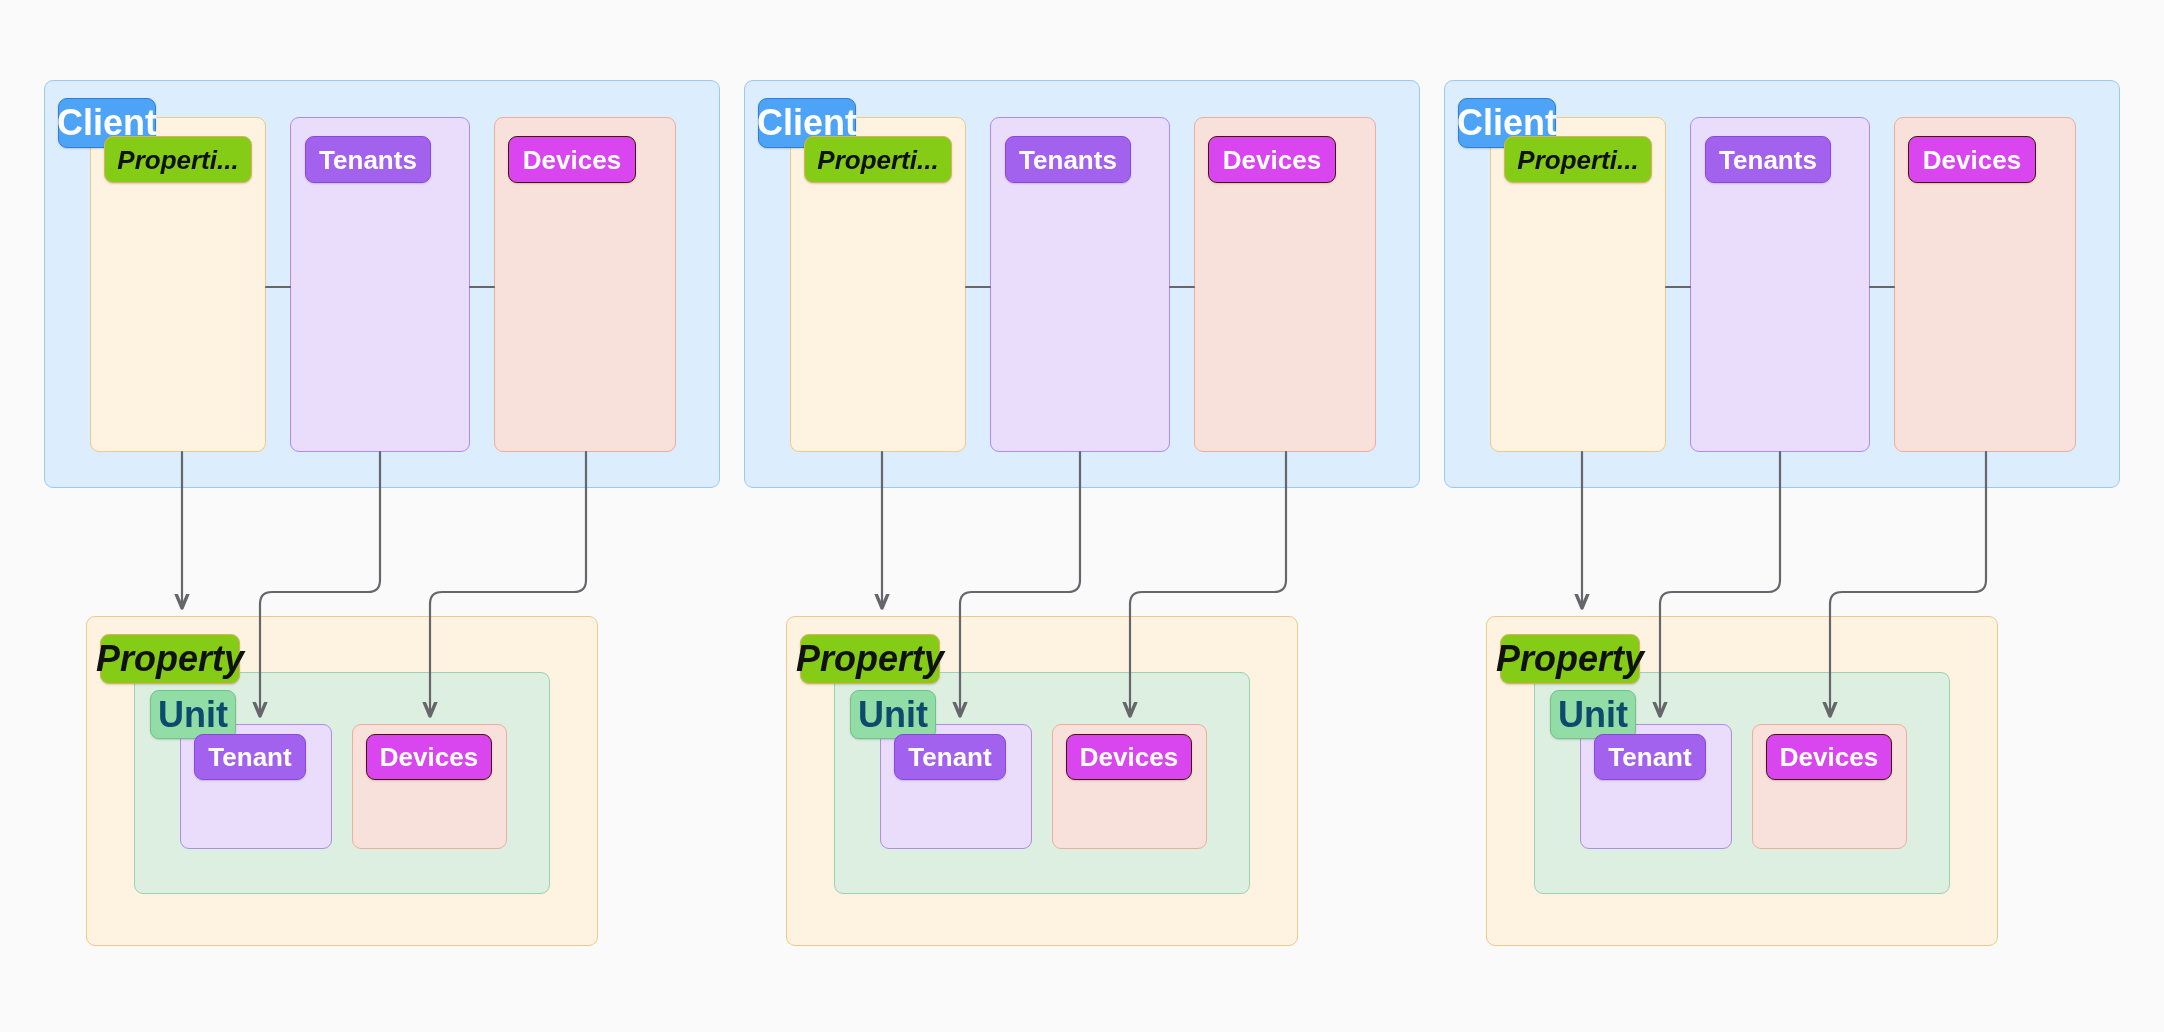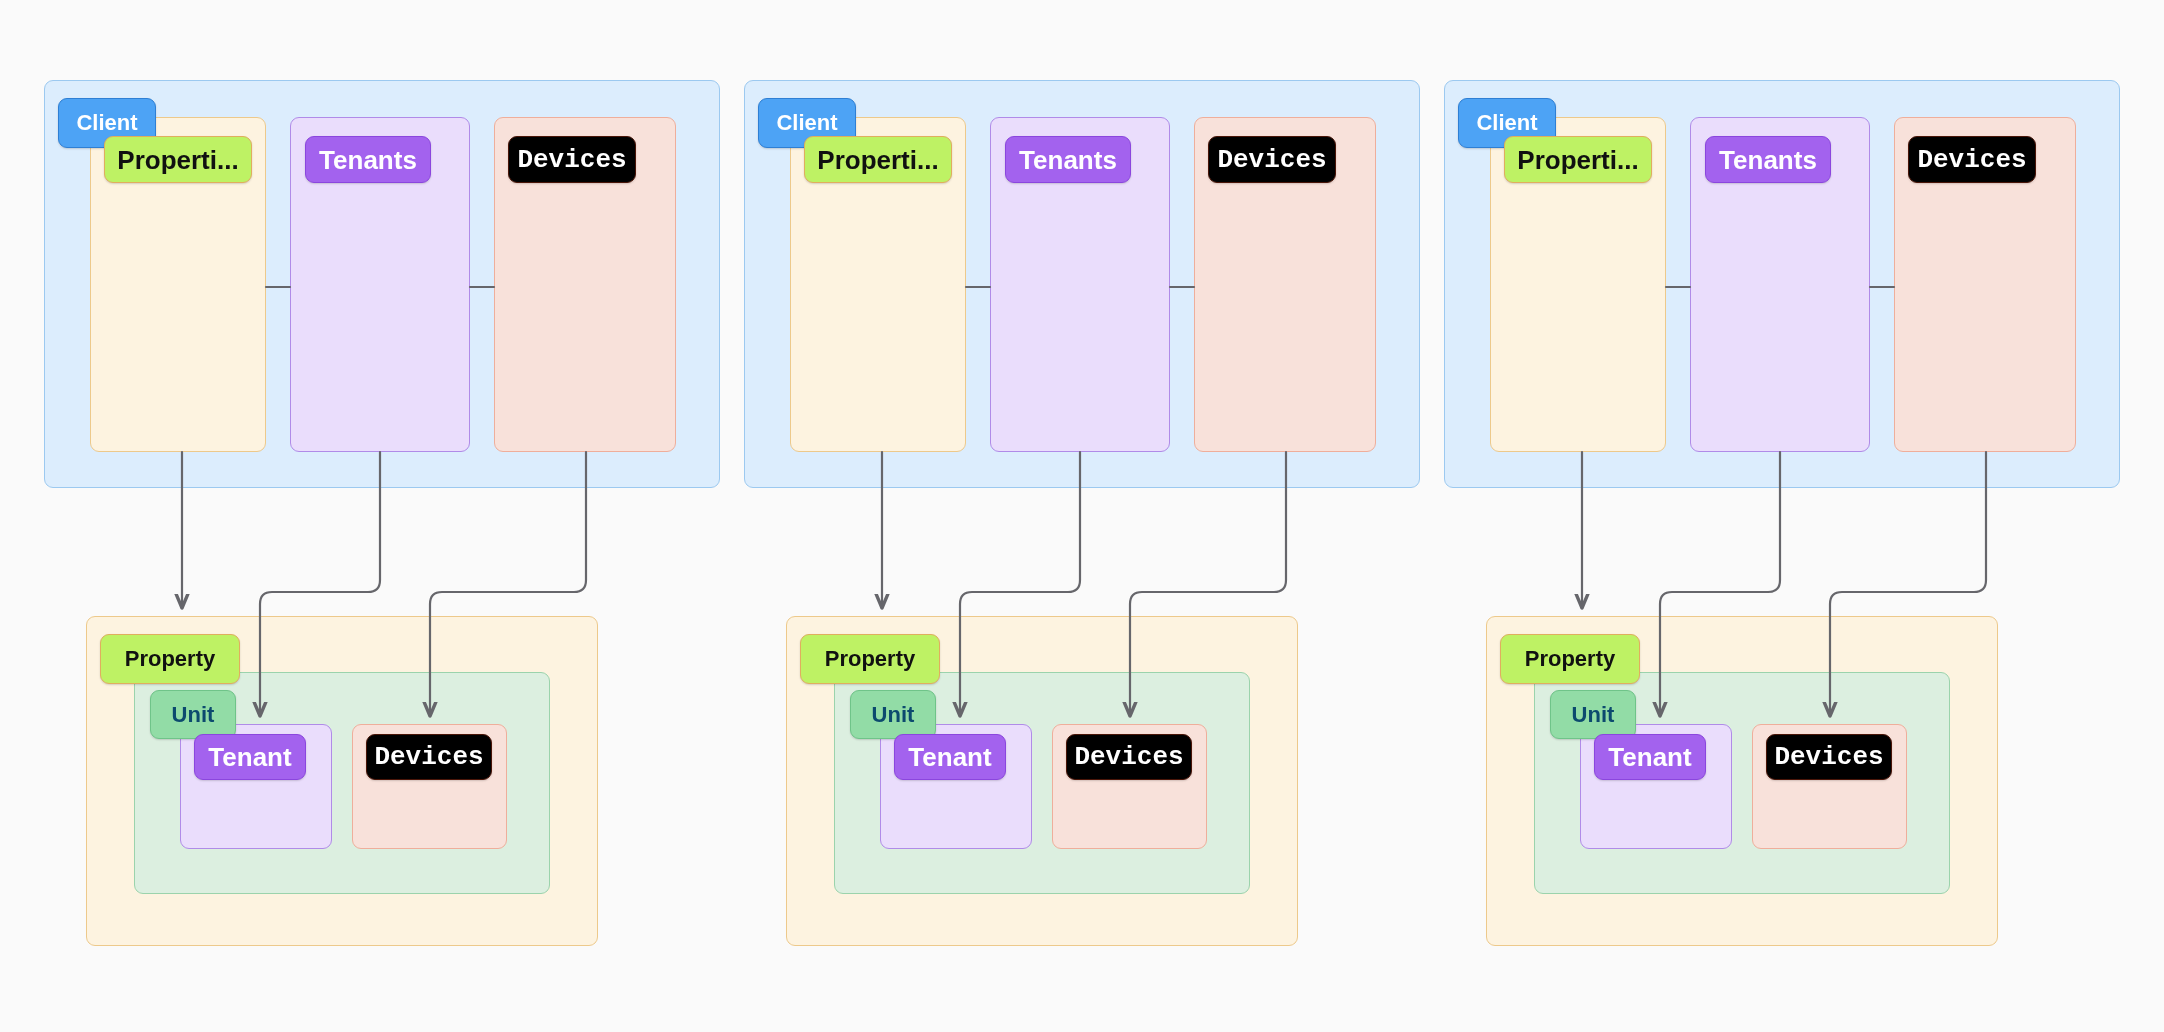--- a/index.html
+++ b/index.html
@@ -56,33 +56,33 @@
     line-height: 1;
     z-index: 20;
     box-shadow: 0 1px 2px rgba(0,0,0,0.16);
   }
 
   
   .c-client      { background: #DCEDFD; border-color: #9CC9F0; }
   .b-client      { background: #4DA3F5; border-color: #2E7FD4; color: #FFFFFF; }
 
   .c-cream       { background: #FDF3E0; border-color: #EDC98B; }
-  .b-orange      { background: #bef264; border-color: #E0AE5E; color: #111111; }
+  .b-orange      { background: #84cc16; border-color: #E0AE5E; color: #111111; font-style: italic; }
 
   .c-lav         { background: #EADDFC; border-color: #B08BE8; }
   .b-purple      { background: #A362EE; border-color: #8B46DE; color: #FFFFFF; }
 
   .c-salmon      { background: #F8E1DA; border-color: #EFAE9B; }
-  .b-red         { background: #000000; border-color: #4A1508; color: #FFFFFF; font-family: Liberation Mono, monospace; }
+  .b-red         { background: #d946ef; border-color: #4A1508; color: #FFFFFF; }
 
   .c-mint        { background: #DCEFE0; border-color: #9BD3AC; }
   .b-green       { background: #92DCA6; border-color: #6FC489; color: #0c4a6e; }
 
   
-  .t-28 { font-size: 22px; }
+  .t-28 { font-size: 36px; }
   .t-26 { font-size: 26px; }
 </style>
 </head>
 <body>
 
 <div id="canvas">
 
   <svg id="edges" viewBox="0 0 2164 1032" width="2164" height="1032">
     <defs>
       <marker id="arrow" viewBox="0 0 10 10" refX="9" refY="5" markerWidth="7" markerHeight="7" orient="auto-start-reverse">

